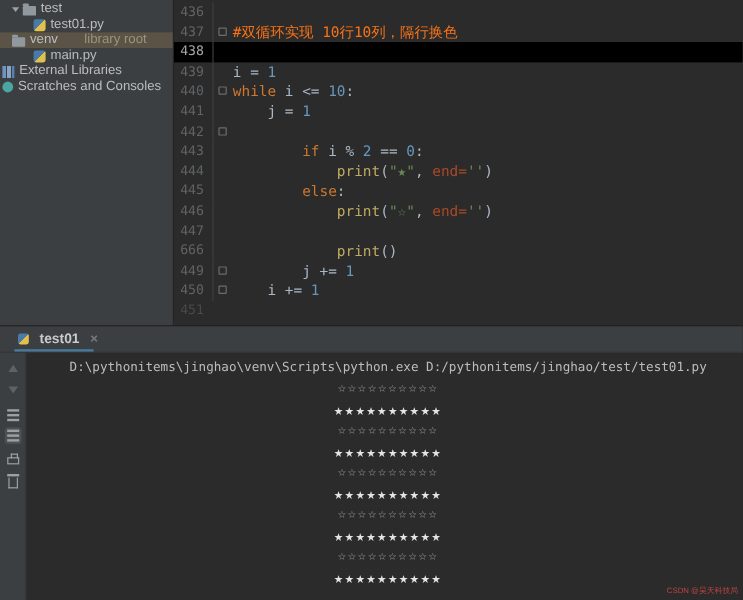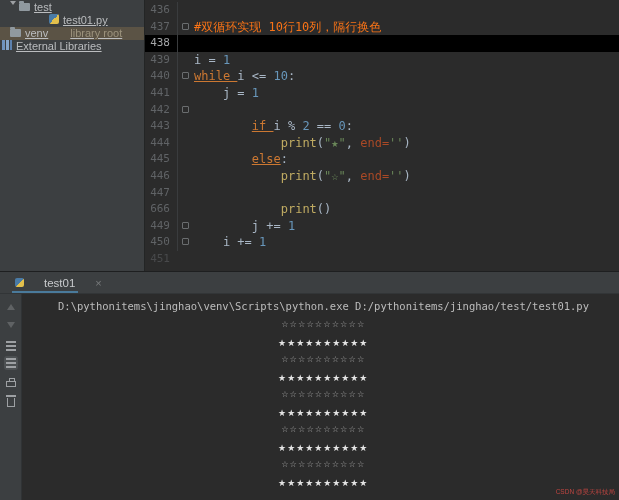--- a/index.html
+++ b/index.html
@@ -4,22 +4,22 @@
 <style>
   * { margin:0; padding:0; box-sizing:border-box; }
   html,body { width:619px; height:500px; overflow:hidden; background:#2b2b2b;
               font-family:"Liberation Sans", sans-serif; }
   .app { position:relative; width:619px; height:500px; background:#2b2b2b; }
 
   
   .top { display:flex; height:271px; }
   .project-panel { width:145px; background:#3c3f41; border-right:1px solid #232525;
                    font-size:11px; color:#bbbdbf; padding-top:1px; overflow:hidden; }
-  .tree-row { display:flex; height:13px; line-height:13px;
-              white-space:nowrap; cursor:pointer;text-decoration:underline; }
+  .tree-row { display:flex; align-items:center; height:13px; line-height:13px;
+              white-space:nowrap; cursor:pointer; }
   .tree-row.selected { background:#5b5345; }
   .tree-label { margin-left:4px; }
   .tree-suffix { margin-left:22px; color:#9c937d; }
   .icon-chevron { width:0; height:0; border-left:3.5px solid transparent;
                   border-right:3.5px solid transparent; border-top:4px solid #9da0a3;
                   margin-right:3px; flex:none; }
   .icon-folder { width:11px; height:8px; background:#90999f; border-radius:1px;
                  position:relative; margin-top:2px; flex:none; }
   .icon-folder::before { content:""; position:absolute; top:-2px; left:0; width:5px;
                  height:2px; background:#90999f; border-radius:1px 1px 0 0; }
@@ -36,31 +36,31 @@
   .ed-row.current { background:#000000; }
   .gutter-num { width:32px; text-align:right; padding-right:7px; color:#606366;
                 font-size:11px; flex:none; cursor:pointer; }
   .ed-row.current .gutter-num { color:#a4a6a8; }
   .fold-col { width:17px; flex:none; position:relative;
               border-left:1px solid #3a3c3e; cursor:pointer; }
   .fold-box { position:absolute; top:4px; left:4px; width:7px; height:7px;
               border:1px solid #6a6d6f; border-radius:1px; background:transparent; }
   .code { flex:1; cursor:text; }
   .c-plain { color:#a9b7c6; } .c-comment { color:#f97316; }
-  .c-kw { color:#cc7832;text-decoration:underline; }   .c-num { color:#6897bb; }
+  .c-kw { color:#cc7832; }   .c-num { color:#6897bb; }
   .c-str { color:#6a8759; }  .c-fn { color:#c0ab62; }
   .c-arg { color:#aa4926; }
   .dim { opacity:.55;align-items:center; }
 
   
   .bottom { height:229px; background:#2b2b2b; border-top:1px solid #1e1f20; }
   .tabbar { height:22px; background:#3c3f41; display:flex; align-items:center;
             position:relative; border-bottom:1px solid #323537; }
-  .run-tab { display:flex; align-items:center; gap:20px; padding:0 8px 0 15px;
-             height:100%; cursor:pointer; position:relative; }
+  .run-tab { display:flex; align-items:center; gap:9px; padding:0 8px 0 15px;
+             height:100%; cursor:pointer; position:relative;font-weight:bold; }
   .run-tab .icon-python { width:9px; height:9px; }
   .tab-label { color:#c8cacc; font-size:11.5px; }
   .tab-close { color:#787b7d; font-size:11px; cursor:pointer; }
   .tab-underline { position:absolute; left:12px; bottom:0; width:66px; height:2px;
                    background:#4a7a9b; }
   .console { display:flex; height:206px; position:relative;text-align:center; }
   .ctoolbar { width:22px; background:#3c3f41; border-right:1px solid #303335;
               position:relative; flex:none; }
   .cicon { position:absolute; left:4px; width:14px; height:14px; cursor:pointer;
            display:flex; align-items:center; justify-content:center; }
@@ -91,32 +91,40 @@
 <div class="app">
 
   <div class="top">
     <div class="project-panel">
       <div id="project-tree">
           <div class="tree-row" style="padding-left: 10px;">
             <span class="icon-chevron"></span>
             <span class="icon-folder"></span>
             <span class="tree-label">test</span>
           </div>
-          <div class="tree-row" style="padding-left: 28px; margin-left: 21px;">
+          <div class="tree-row" style="padding-left: 28px;">
             <span class="icon-python"></span>
             <span class="tree-label">test01.py</span>
           </div>
           <div class="tree-row selected" style="padding-left: 10px;">
             <span class="icon-folder"></span>
             <span class="tree-label">venv</span>
             <span class="tree-suffix">library root</span>
           </div>
+          <div class="tree-row" style="padding-left: 28px;">
+            <span class="icon-python"></span>
+            <span class="tree-label">main.py</span>
+          </div>
           <div class="tree-row" style="padding-left: 2px;">
             <span class="icon-libs"></span>
             <span class="tree-label">External Libraries</span>
+          </div>
+          <div class="tree-row" style="padding-left: 2px;">
+            <span class="icon-scratch"></span>
+            <span class="tree-label">Scratches and Consoles</span>
           </div>
         </div>
     </div>
     <div class="editor" id="editor">
         <div class="ed-row"><span class="gutter-num">436</span><span class="fold-col"></span><span class="code"></span></div>
         <div class="ed-row"><span class="gutter-num">437</span><span class="fold-col"><span class="fold-box"></span></span><span class="code"><span class="c-comment">#双循环实现 10行10列，隔行换色</span></span></div>
         <div class="ed-row current"><span class="gutter-num">438</span><span class="fold-col"></span><span class="code"></span></div>
         <div class="ed-row"><span class="gutter-num">439</span><span class="fold-col"></span><span class="code"><span class="c-plain">i = </span><span class="c-num">1</span></span></div>
         <div class="ed-row"><span class="gutter-num">440</span><span class="fold-col"><span class="fold-box"></span></span><span class="code"><span class="c-kw">while </span><span class="c-plain">i &lt;= </span><span class="c-num">10</span><span class="c-plain">:</span></span></div>
         <div class="ed-row"><span class="gutter-num">441</span><span class="fold-col"></span><span class="code"><span class="c-plain">    j = </span><span class="c-num">1</span></span></div>

